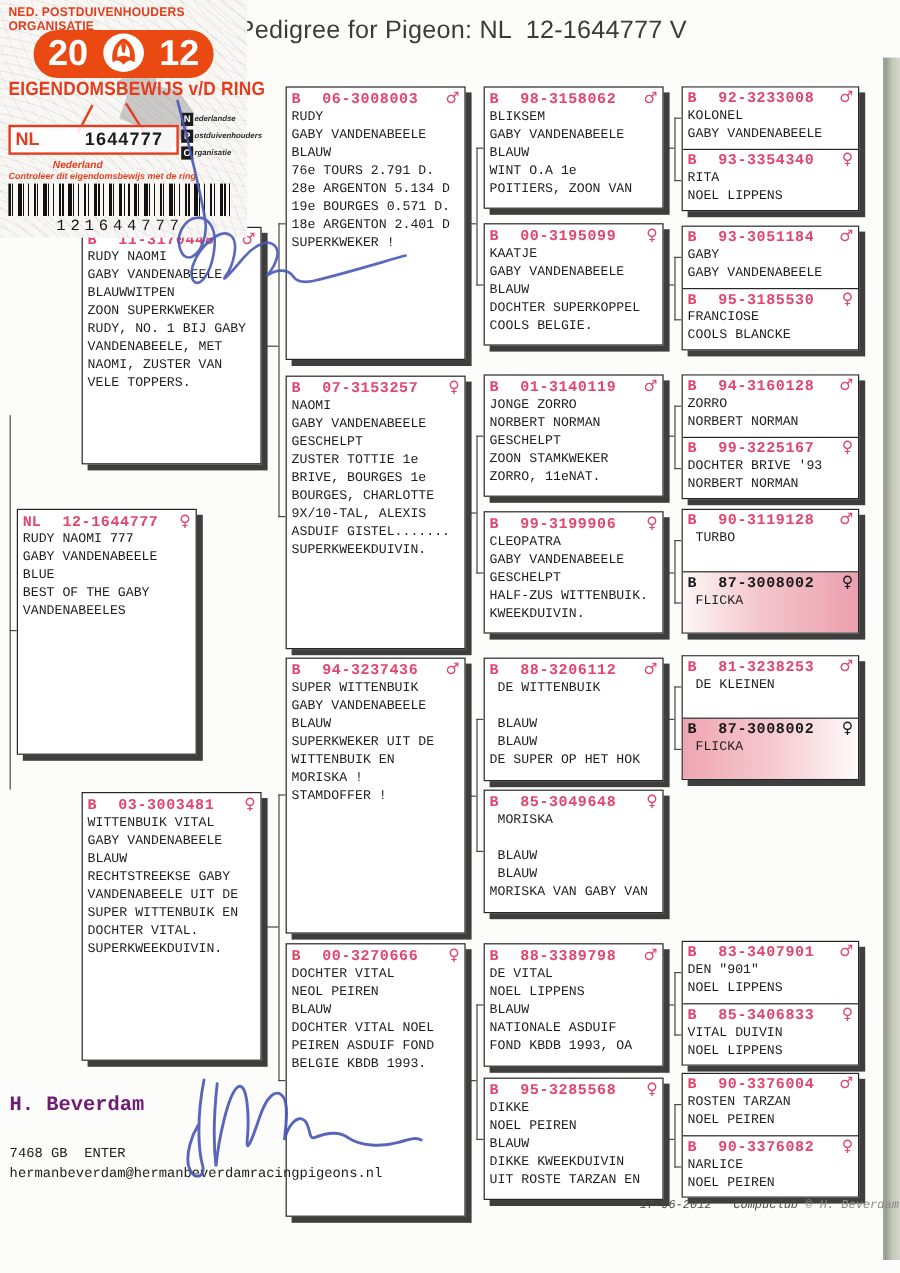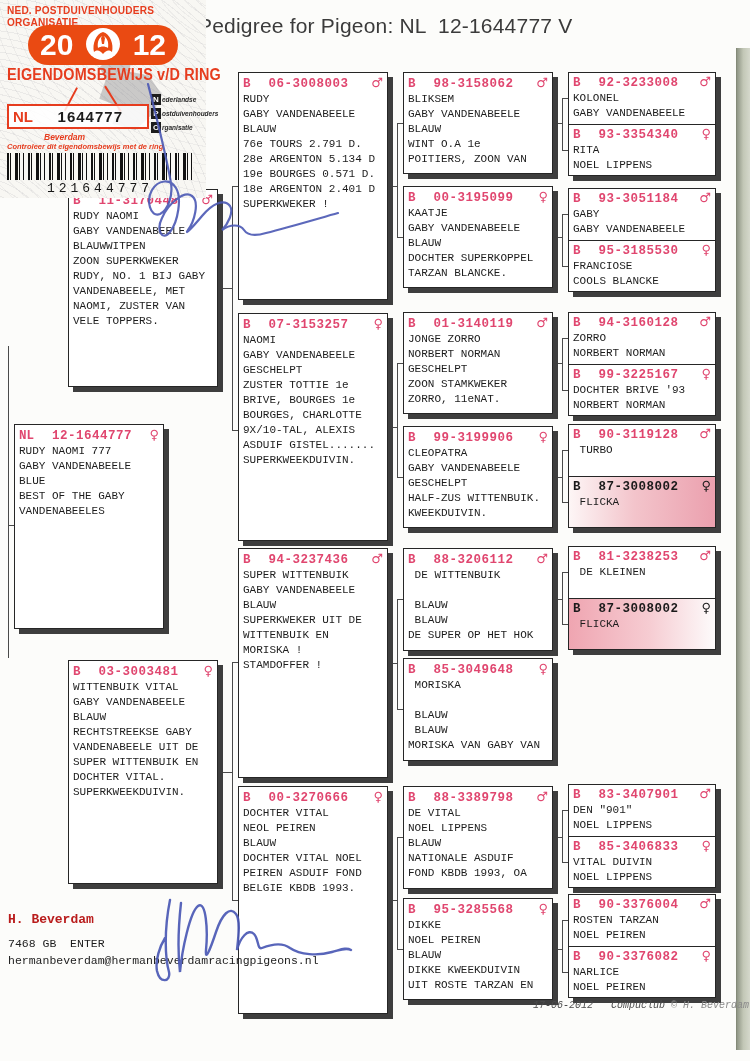--- a/index.html
+++ b/index.html
@@ -29,21 +29,21 @@
   .s-year{color:#fff;font-family:"Liberation Sans",sans-serif;font-weight:bold;font-size:30px;}
   .s-crest{width:38px;height:38px;display:flex;align-items:center;justify-content:center;margin-top:-4px;}
   .s-title{position:absolute;left:7px;top:66px;font-family:"Liberation Sans",sans-serif;font-size:16px;
     font-weight:bold;color:#e63c1e;white-space:pre;transform:scaleX(.90);transform-origin:left;letter-spacing:.2px;}
   .s-line{position:absolute;background:#e63c1e;width:1.5px;}
   .l1{left:70px;top:86px;height:26px;transform:rotate(28deg);}
   .l2{left:112px;top:84px;height:30px;transform:rotate(-32deg);}
   .s-ringbox{position:absolute;left:7px;top:104px;width:142px;height:25px;background:rgba(255,255,255,.85);
     border:2px solid #e63c1e;display:flex;align-items:center;box-sizing:border-box;}
   .s-nl{font-family:"Liberation Sans",sans-serif;font-weight:bold;font-size:15px;color:#e63c1e;padding-left:4px;}
-  .s-num{font-family:"Liberation Sans",sans-serif;font-weight:bold;font-size:15px;color:#1d1d1d;margin-left:auto;padding-right:24px;letter-spacing:1px;}
+  .s-num{font-family:"Liberation Sans",sans-serif;font-weight:bold;font-size:15px;color:#1d1d1d;margin-left:auto;padding-right:11px;letter-spacing:1px;}
   .s-nederland{position:absolute;left:44px;top:132px;font-family:"Liberation Sans",sans-serif;
     font-size:8.5px;font-weight:bold;font-style:italic;color:#e63c1e;}
   .s-npo{position:absolute;left:151px;top:94px;}
   .npo-row{display:flex;align-items:center;margin-bottom:3px;}
   .npo-letter{width:10px;height:11px;background:#1c1c1c;color:#fff;font-family:"Liberation Sans",sans-serif;
     font-size:8px;font-weight:bold;display:flex;align-items:center;justify-content:center;margin-right:1px;}
   .npo-rest{font-family:"Liberation Sans",sans-serif;font-size:6.5px;font-weight:bold;font-style:italic;color:#2a2a2a;}
   .s-control{position:absolute;left:7px;top:142px;font-family:"Liberation Sans",sans-serif;
     font-size:7.5px;font-weight:bold;font-style:italic;color:#e63c1e;}
   .s-barcode{position:absolute;left:7px;top:153px;width:186px;height:27px;
@@ -67,21 +67,21 @@
   .pr{margin-left:18px;letter-spacing:.5px;}
   .ps{margin-left:auto;font-family:"DejaVu Sans",sans-serif;font-size:13px;font-weight:normal;}
   .pline{font-size:11px;line-height:15px;color:#1c1c1c;white-space:pre;}
   .cline{position:absolute;background:#4a4a4a;z-index:1;}
 
   
   .ink{position:absolute;left:0;top:0;z-index:8;pointer-events:none;}
 
   
   .owner{position:absolute;left:8px;top:912px;z-index:3;}
-  .owner-name{font-size:13px;font-weight:bold;color:#b91c1c;white-space:pre;margin-bottom:8px;}
+  .owner-name{font-size:17px;font-weight:bold;color:#701a75;white-space:pre;margin-bottom:22px;}
   .owner-line{font-size:11.5px;line-height:17px;color:#1c1c1c;white-space:pre;}
   .footer{position:absolute;left:533px;top:1000px;font-size:10px;font-style:italic;color:#4c4c4c;white-space:pre;z-index:3;}
   .footer .f-name{color:#8a8a8a;}
 </style>
 </head>
 <body>
 
 <div class="page" data-interactable="false">
 
   <div class="page-title" data-interactable="false">Pedigree for Pigeon: NL  12-1644777 V</div>
@@ -220,21 +220,21 @@
         <div class="pline" data-interactable="false">BLAUW</div>
         <div class="pline" data-interactable="false">WINT O.A 1e</div>
         <div class="pline" data-interactable="false">POITIERS, ZOON VAN</div>
       </div>
       <div class="pbox" data-interactable="false" style="left: 403px; top: 186px; width: 150px; height: 102px;">
         <div class="phead" data-interactable="false"><span class="pc" data-interactable="false">B</span><span class="pr" data-interactable="false">00-3195099</span><span class="ps" data-interactable="false">♀</span></div>
         <div class="pline" data-interactable="false">KAATJE</div>
         <div class="pline" data-interactable="false">GABY VANDENABEELE</div>
         <div class="pline" data-interactable="false">BLAUW</div>
         <div class="pline" data-interactable="false">DOCHTER SUPERKOPPEL</div>
-        <div class="pline" data-interactable="false">TARZAN BLANCKE.</div>
+        <div class="pline" data-interactable="false">COOLS BELGIE.</div>
       </div>
       <div class="pbox" data-interactable="false" style="left: 403px; top: 312px; width: 150px; height: 102px;">
         <div class="phead" data-interactable="false"><span class="pc" data-interactable="false">B</span><span class="pr" data-interactable="false">01-3140119</span><span class="ps" data-interactable="false">♂</span></div>
         <div class="pline" data-interactable="false">JONGE ZORRO</div>
         <div class="pline" data-interactable="false">NORBERT NORMAN</div>
         <div class="pline" data-interactable="false">GESCHELPT</div>
         <div class="pline" data-interactable="false">ZOON STAMKWEKER</div>
         <div class="pline" data-interactable="false">ZORRO, 11eNAT.</div>
       </div>
       <div class="pbox" data-interactable="false" style="left: 403px; top: 426px; width: 150px; height: 102px;">
@@ -374,21 +374,21 @@
       </span>
       <span class="s-year" data-interactable="false">12</span>
     </div>
     <div class="s-title" data-interactable="false">EIGENDOMSBEWIJS v/D RING</div>
     <div class="s-line l1" data-interactable="false"></div>
     <div class="s-line l2" data-interactable="false"></div>
     <div class="s-ringbox" data-interactable="false">
       <span class="s-nl" data-interactable="false">NL</span>
       <span class="s-num" data-interactable="false">1644777</span>
     </div>
-    <div class="s-nederland" data-interactable="false">Beverdam</div>
+    <div class="s-nederland" data-interactable="false">Nederland</div>
     <div class="s-npo" data-interactable="false">
       <div class="npo-row" data-interactable="false">
         <span class="npo-letter" data-interactable="false">N</span>
         <span class="npo-rest" data-interactable="false">ederlandse</span>
       </div>
       <div class="npo-row" data-interactable="false">
         <span class="npo-letter" data-interactable="false">P</span>
         <span class="npo-rest" data-interactable="false">ostduivenhouders</span>
       </div>
       <div class="npo-row" data-interactable="false">

